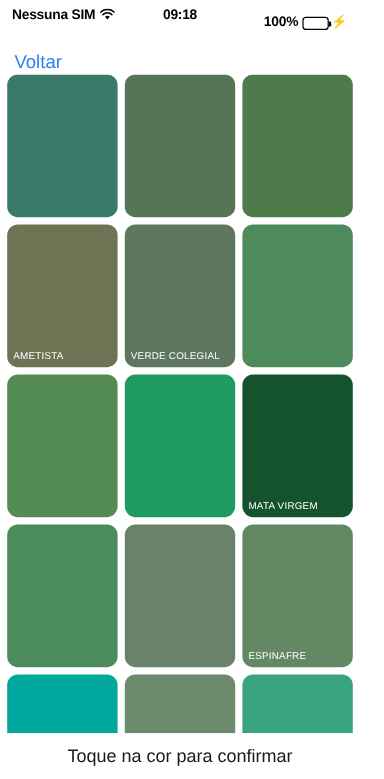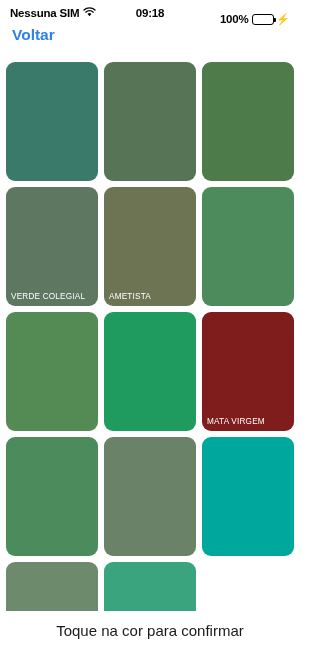--- a/index.html
+++ b/index.html
@@ -56,23 +56,22 @@
     background: #4cd764;
     border-radius: 1.5px;
   }
   .bolt { font-size: 11px; line-height: 1; color: #000; }
 
   
   .nav-bar {
     height: 36px;
     flex: 0 0 36px;
     display: flex;
-    align-items: flex-start;
+    align-items: flex-end;
     padding: 0 12px;
-    font-weight: bold;
   }
   .back-button {
     color: #2f7fec;
     font-size: 15.5px;
     cursor: pointer;
     user-select: none;
   }
 
   
   .grid-scroll {
@@ -151,34 +150,37 @@
 
   <div class="nav-bar">
     <span class="back-button" style="color: rgb(47, 127, 236);">Voltar</span>
   </div>
 
   <div class="grid-scroll">
     <div class="grid" id="color-grid">
         <div class="swatch" style="background: rgb(58, 122, 107);"></div>
         <div class="swatch" style="background: rgb(87, 116, 86);"></div>
         <div class="swatch" style="background: rgb(77, 123, 74);"></div>
+        <div class="swatch" style="background: rgb(109, 116, 84);">
+          <span class="swatch-label">AMETISTA</span>
+        </div>
         <div class="swatch" style="background: rgb(93, 119, 96);">
           <span class="swatch-label">VERDE COLEGIAL</span>
-        </div>
-        <div class="swatch" style="background: rgb(109, 116, 84);">
-          <span class="swatch-label">AMETISTA</span>
         </div>
         <div class="swatch" style="background: rgb(77, 138, 92);"></div>
         <div class="swatch" style="background: rgb(84, 138, 84);"></div>
         <div class="swatch" style="background: rgb(31, 155, 95);"></div>
-        <div class="swatch" style="background: #7f1d1d;">
+        <div class="swatch" style="background: #14532d;">
           <span class="swatch-label">MATA VIRGEM</span>
         </div>
         <div class="swatch" style="background: rgb(75, 139, 92);"></div>
         <div class="swatch" style="background: rgb(106, 130, 104);"></div>
+        <div class="swatch" style="background: rgb(100, 135, 100);">
+          <span class="swatch-label">ESPINAFRE</span>
+        </div>
         <div class="swatch" style="background: rgb(0, 167, 157);"></div>
         <div class="swatch" style="background: rgb(109, 138, 108);"></div>
         <div class="swatch" style="background: rgb(58, 164, 126);"></div>
       </div>
   </div>
 
   <div class="footer">
     <span class="footer-text">Toque na cor para confirmar</span>
   </div>
 

